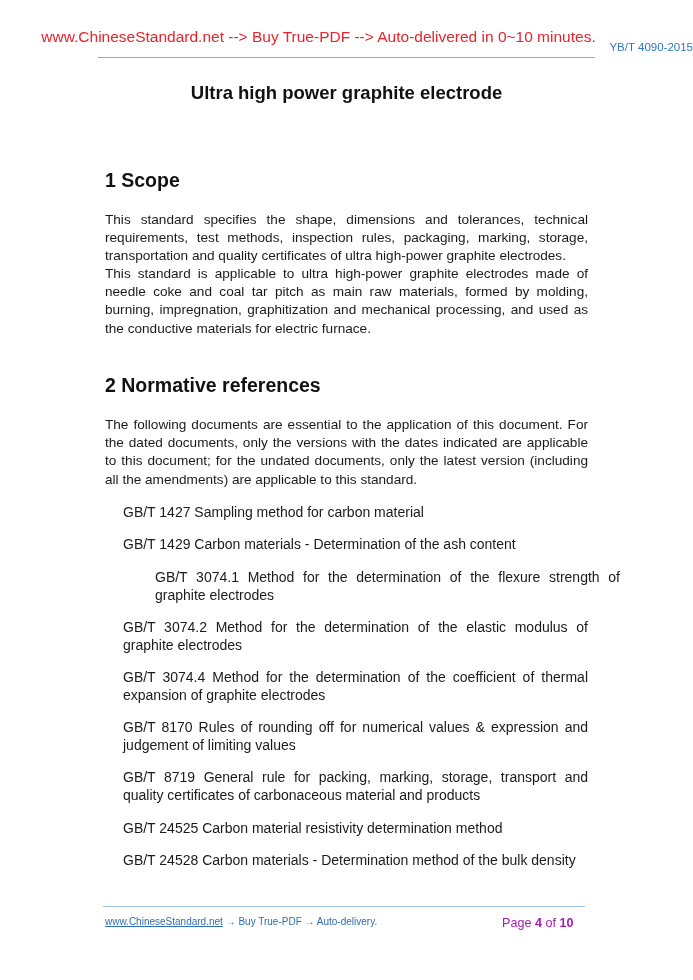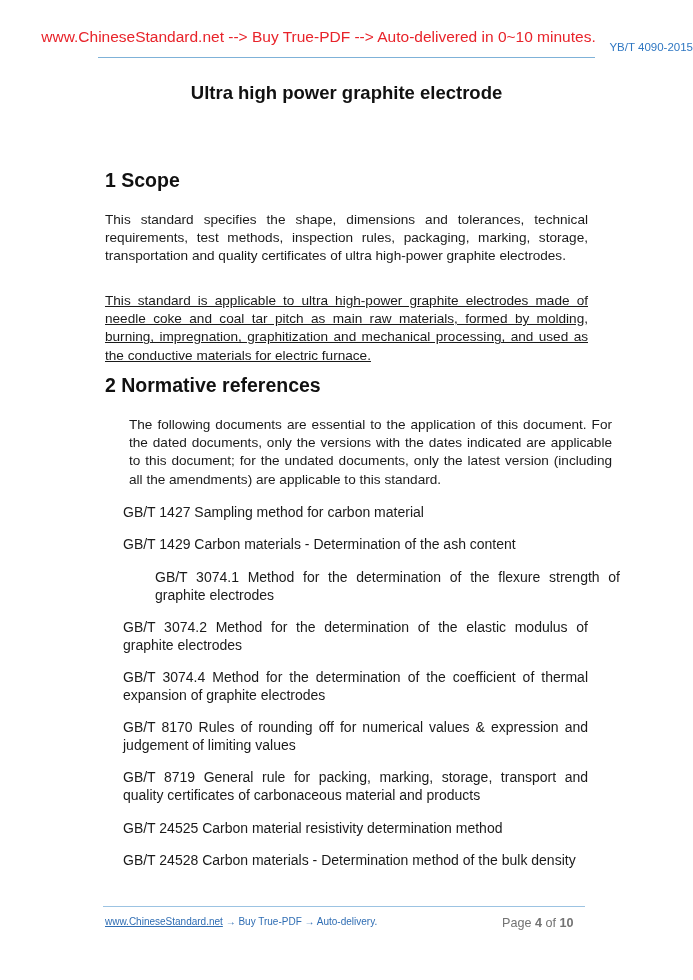--- a/index.html
+++ b/index.html
@@ -99,46 +99,46 @@
     }
     .footer-left a {
       color: #2f6db3;
       text-decoration: underline;
     }
     .footer-right {
       position: absolute;
       top: 916px;
       left: 502px;
       font-size: 12.6px;
-      color: #737373;
+      color: #a21caf;
       white-space: nowrap;
     }
     .footer-right b {
       font-weight: bold;
     }
   </style>
 </head>
 <body>
 
 <div>
 
   <div class="header-std">YB/T 4090-2015</div>
   <div class="header-banner">www.ChineseStandard.net --&gt; Buy True-PDF --&gt; Auto-delivered in 0~10 minutes.</div>
   <div class="header-rule"></div>
 
   <div class="doc-title">Ultra high power graphite electrode</div>
 
   <div class="h1" style="top:169px;">1 Scope</div>
 
   <div class="para" style="top:211px;">This standard specifies the shape, dimensions and tolerances, technical requirements, test methods, inspection rules, packaging, marking, storage, transportation and quality certificates of ultra high-power graphite electrodes.</div>
-  <div class="para" style="top:292px;text-decoration:underline;">This standard is applicable to ultra high-power graphite electrodes made of needle coke and coal tar pitch as main raw materials, formed by molding, burning, impregnation, graphitization and mechanical processing, and used as the conductive materials for electric furnace.</div>
+  <div class="para" style="top:265px;">This standard is applicable to ultra high-power graphite electrodes made of needle coke and coal tar pitch as main raw materials, formed by molding, burning, impregnation, graphitization and mechanical processing, and used as the conductive materials for electric furnace.</div>
 
   <div class="h1" style="top:374px;">2 Normative references</div>
 
-  <div class="para" style="top:416px;margin-left:24px;">The following documents are essential to the application of this document. For the dated documents, only the versions with the dates indicated are applicable to this document; for the undated documents, only the latest version (including all the amendments) are applicable to this standard.</div>
+  <div class="para" style="top:416px;">The following documents are essential to the application of this document. For the dated documents, only the versions with the dates indicated are applicable to this document; for the undated documents, only the latest version (including all the amendments) are applicable to this standard.</div>
 
   <div class="ref" style="top:503px;">GB/T 1427 Sampling method for carbon material</div>
   <div class="ref" style="top:535px;">GB/T 1429 Carbon materials - Determination of the ash content</div>
   <div class="ref" style="top:568px;margin-left:32px;">GB/T 3074.1 Method for the determination of the flexure strength of graphite electrodes</div>
   <div class="ref" style="top:618px;">GB/T 3074.2 Method for the determination of the elastic modulus of graphite electrodes</div>
   <div class="ref" style="top:668px;">GB/T 3074.4 Method for the determination of the coefficient of thermal expansion of graphite electrodes</div>
   <div class="ref" style="top:718px;">GB/T 8170 Rules of rounding off for numerical values &amp; expression and judgement of limiting values</div>
   <div class="ref" style="top:768px;">GB/T 8719 General rule for packing, marking, storage, transport and quality certificates of carbonaceous material and products</div>
   <div class="ref" style="top:819px;">GB/T 24525 Carbon material resistivity determination method</div>
   <div class="ref" style="top:851px;">GB/T 24528 Carbon materials - Determination method of the bulk density</div>

